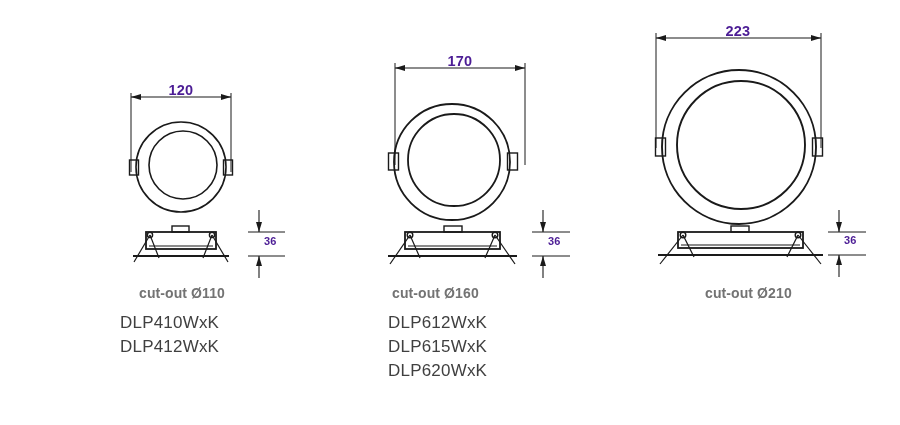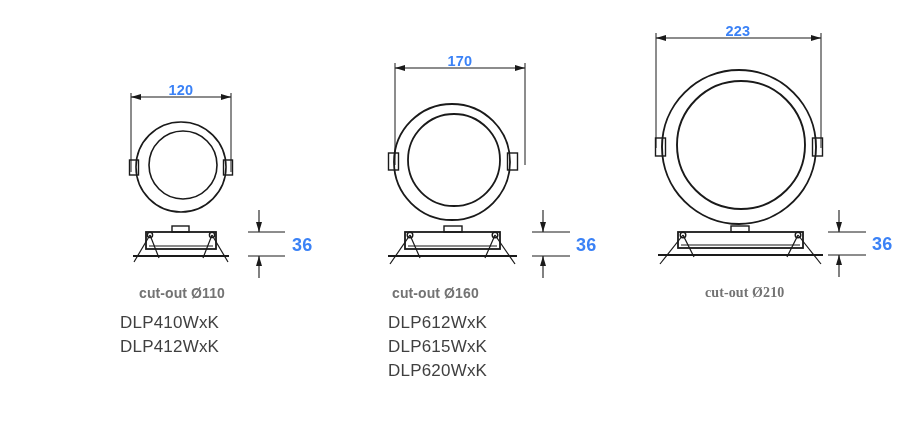--- a/index.html
+++ b/index.html
@@ -30,32 +30,31 @@
   .drawing-svg {
     position: absolute;
     left: 0;
     top: 0;
     overflow: visible;
   }
   .dim-text {
     position: absolute;
     font-family: "Liberation Sans", sans-serif;
     font-weight: bold;
-    color: #3b82f6;
+    color: #4c1d95;
     white-space: nowrap;
     text-align: center;
   }
   .width-dim-label {
     font-size: 14.5px;
     letter-spacing: 0.2px;
   }
   .height-dim-label {
-    font-size: 18px;
+    font-size: 11px;
     letter-spacing: 0.2px;
-    margin-left: 28px;
   }
   .cutout-label {
     position: absolute;
     font-family: "Liberation Sans", sans-serif;
     font-weight: bold;
     font-size: 14px;
     color: #737373;
     white-space: nowrap;
     letter-spacing: 0.1px;
   }
@@ -206,17 +205,17 @@
       <line x1="239" y1="210" x2="239" y2="232" stroke="#1a1a1a" stroke-width="1.1"></line>
       <line x1="239" y1="255" x2="239" y2="277" stroke="#1a1a1a" stroke-width="1.1"></line>
       <path d="M239,232 L236,222 L242,222 Z" fill="#1a1a1a"></path>
       <path d="M239,255 L236,265 L242,265 Z" fill="#1a1a1a"></path>
     </svg>
 
     <div class="dim-text width-dim-label" style="left:109px; top:23px; width:58px;">223</div>
 
     <div class="dim-text height-dim-label" style="left:244px; top:234px; width:30px; text-align:left;">36</div>
 
-    <div class="cutout-label" style="left:105px; top:285px;font-family:Liberation Serif, serif;">cut-out Ø210</div>
+    <div class="cutout-label" style="left:105px; top:285px;">cut-out Ø210</div>
 
   </div>
 
 </div>
 
 </body></html>

